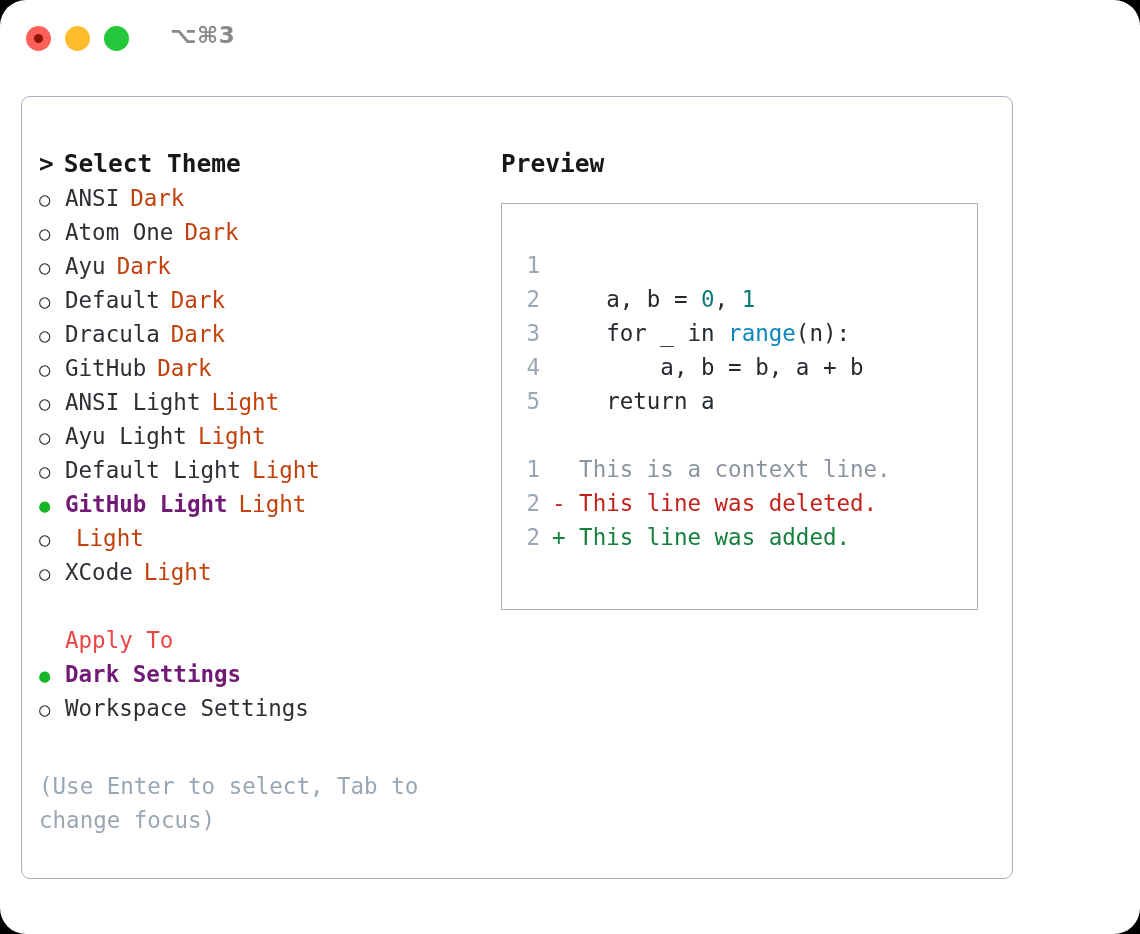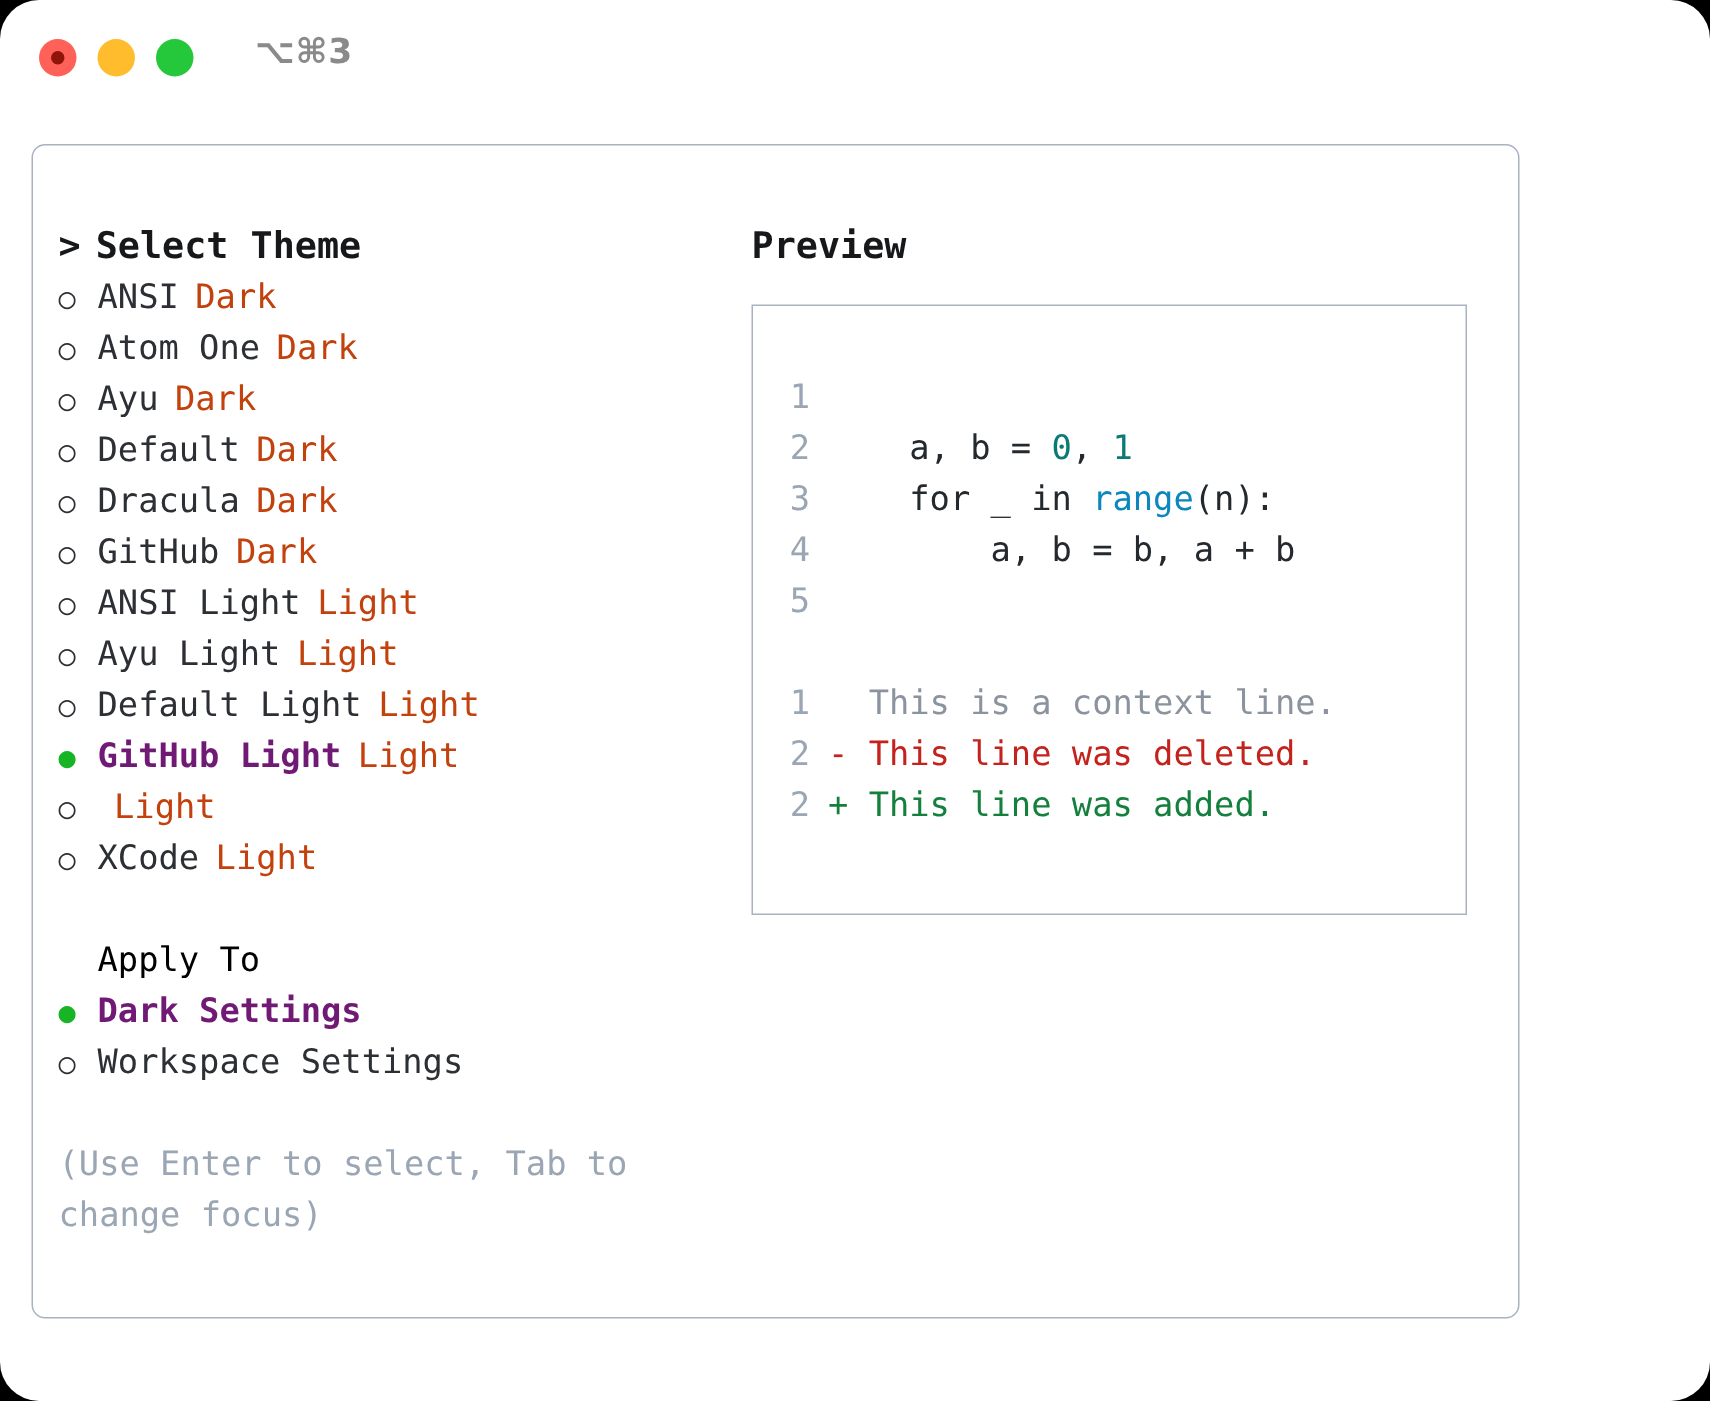--- a/index.html
+++ b/index.html
@@ -130,28 +130,28 @@
     margin-left: 11px;
   }
 
   
   .applyto {
     margin-top: 34px;
   }
   .applyto-title {
     font-size: 22.5px;
     line-height: 34px;
-    color: #000000;
+    color: #ef4444;
     padding-left: 26px;
     font-family: "DejaVu Sans Mono", monospace;
     white-space: nowrap;
   }
 
   .hint {
-    margin-top: 34px;
+    margin-top: 44px;
     font-size: 22.5px;
     line-height: 34px;
     color: #9aa6b4;
     width: 410px;
     font-family: "DejaVu Sans Mono", monospace;
   }
 
   
   .right-col {
     position: absolute;
@@ -312,21 +312,21 @@
       <div class="right-col">
         <div class="preview-title">Preview</div>
 
         <div class="code-box">
           <div class="code-inner">
             <div id="code-lines">
                 <div class="code-line"><span class="ln">1</span></div>
                 <div class="code-line"><span class="ln">2</span><span><span class="tok-plain">    a, b = </span><span class="tok-num">0</span><span class="tok-plain">, </span><span class="tok-num">1</span></span></div>
                 <div class="code-line"><span class="ln">3</span><span><span class="tok-plain">    for _ in </span><span class="tok-call">range</span><span class="tok-plain">(n):</span></span></div>
                 <div class="code-line"><span class="ln">4</span><span><span class="tok-plain">        a, b = b, a + b</span></span></div>
-                <div class="code-line"><span class="ln">5</span></div>
+                <div class="code-line"><span class="ln">5</span><span><span class="tok-plain">    return a</span></span></div>
               </div>
             <div class="code-gap"></div>
             <div id="diff-lines">
                 <div class="code-line"><span class="ln">1</span><span><span class="tok-ctx">  This is a context line.</span></span></div>
                 <div class="code-line"><span class="ln">2</span><span><span class="tok-del">- This line was deleted.</span></span></div>
                 <div class="code-line"><span class="ln">2</span><span><span class="tok-add">+ This line was added.</span></span></div>
               </div>
           </div>
         </div>
       </div>

